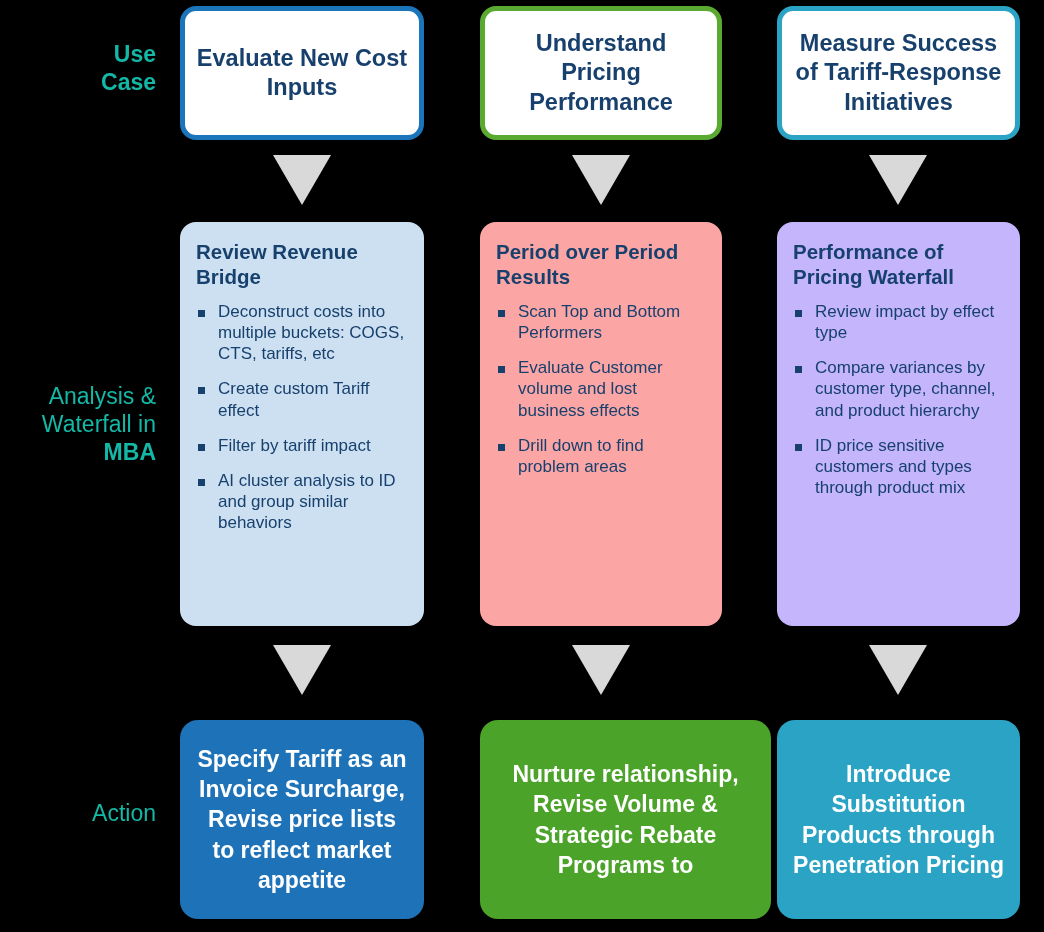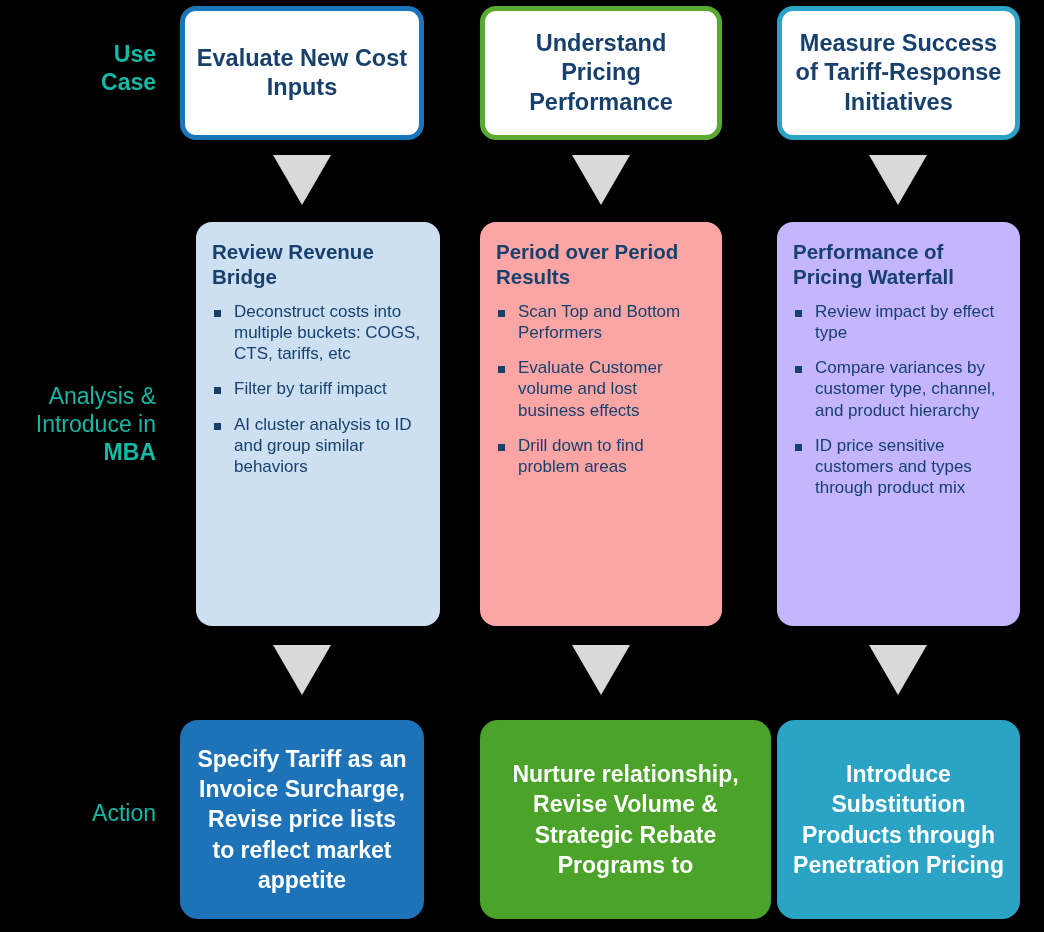--- a/index.html
+++ b/index.html
@@ -127,21 +127,21 @@
 
 <div id="canvas">
 
   <div class="row-label" id="label-usecase">
       <span style="display: block;">Use</span>
       <span style="display: block;">Case</span>
     </div>
 
   <div class="row-label regular" id="label-analysis">
     <span style="display:block;">Analysis &amp;</span>
-    <span style="display:block;">Introduce in</span>
+    <span style="display:block;">Waterfall in</span>
     <span class="bold-part">MBA</span>
   </div>
 
   <div class="row-label regular" id="label-action">
     <span>Action</span>
   </div>
 
   <div class="box box-top" style="left:180px; top:6px; width:244px; height:134px; border-color:#1b75bb;">
     <span>Evaluate New Cost Inputs</span>
   </div>
@@ -151,24 +151,25 @@
   </div>
 
   <div class="box box-top" style="left:777px; top:6px; width:243px; height:134px; border-color:#2ba3c4;">
     <span>Measure Success of Tariff-Response Initiatives</span>
   </div>
 
   <div class="arrow" style="left:273px; top:155px;"></div>
   <div class="arrow" style="left:572px; top:155px;"></div>
   <div class="arrow" style="left:869px; top:155px;"></div>
 
-  <div class="box box-mid" style="left:196px; top:222px; width:244px; height:404px; background:#cde0f2;">
+  <div class="box box-mid" style="left:180px; top:222px; width:244px; height:404px; background:#cde0f2;">
     <div class="mid-title">Review Revenue Bridge</div>
     <ul>
       <li><span class="sq-bullet"></span><span>Deconstruct costs into multiple buckets: COGS, CTS, tariffs, etc</span></li>
+      <li><span class="sq-bullet"></span><span>Create custom Tariff effect</span></li>
       <li><span class="sq-bullet"></span><span>Filter by tariff impact</span></li>
       <li><span class="sq-bullet"></span><span>AI cluster analysis to ID and group similar behaviors</span></li>
     </ul>
   </div>
 
   <div class="box box-mid" style="left:480px; top:222px; width:242px; height:404px; background:#fca5a5;">
     <div class="mid-title">Period over Period Results</div>
     <ul>
       <li><span class="sq-bullet"></span><span>Scan Top and Bottom Performers</span></li>
       <li><span class="sq-bullet"></span><span>Evaluate Customer volume and lost business effects</span></li>

